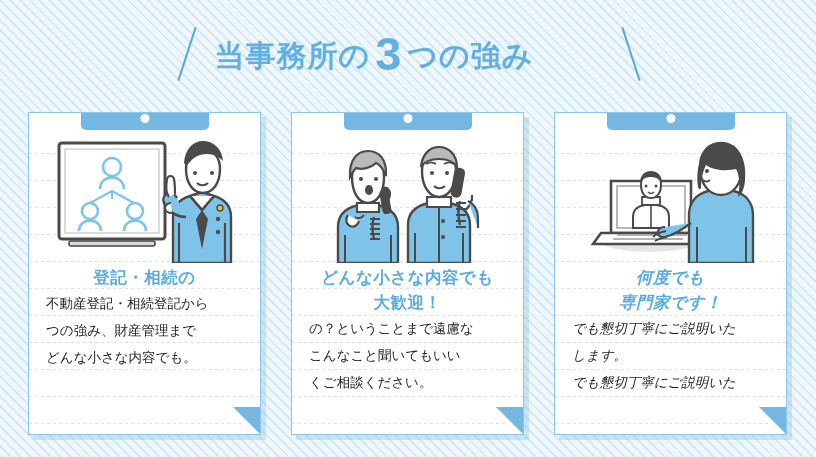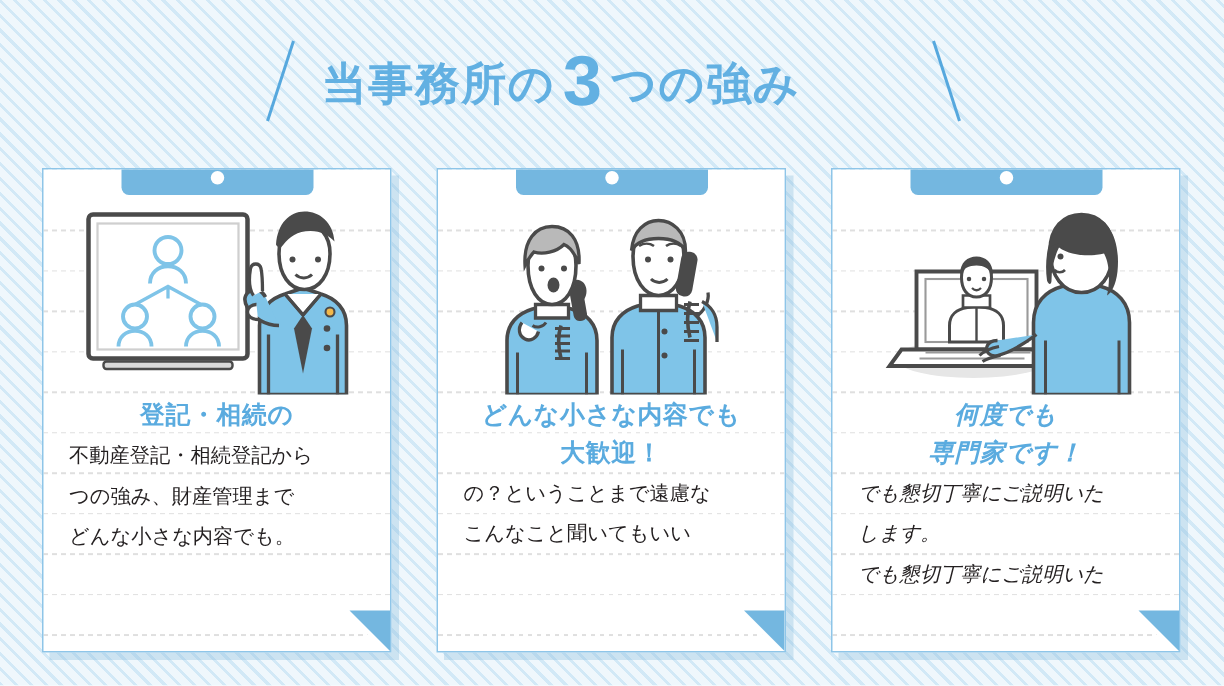--- a/index.html
+++ b/index.html
@@ -338,20 +338,21 @@
     </div>
 
     <div class="card-text">
       <div class="card-title">
         <span class="tl">どんな小さな内容でも</span>
         <span class="tl">大歓迎！</span>
       </div>
       <div class="card-body">
         <span class="bl">の？ということまで遠慮な</span>
         <span class="bl">こんなこと聞いてもいい</span>
+        <span class="bl">くご相談ください。</span>
       </div>
     </div>
 
     <div class="fold">
       <div class="fold-tri"></div>
       <div class="fold-tri2"></div>
     </div>
   </div>
 
   <div class="card" id="card-3">

